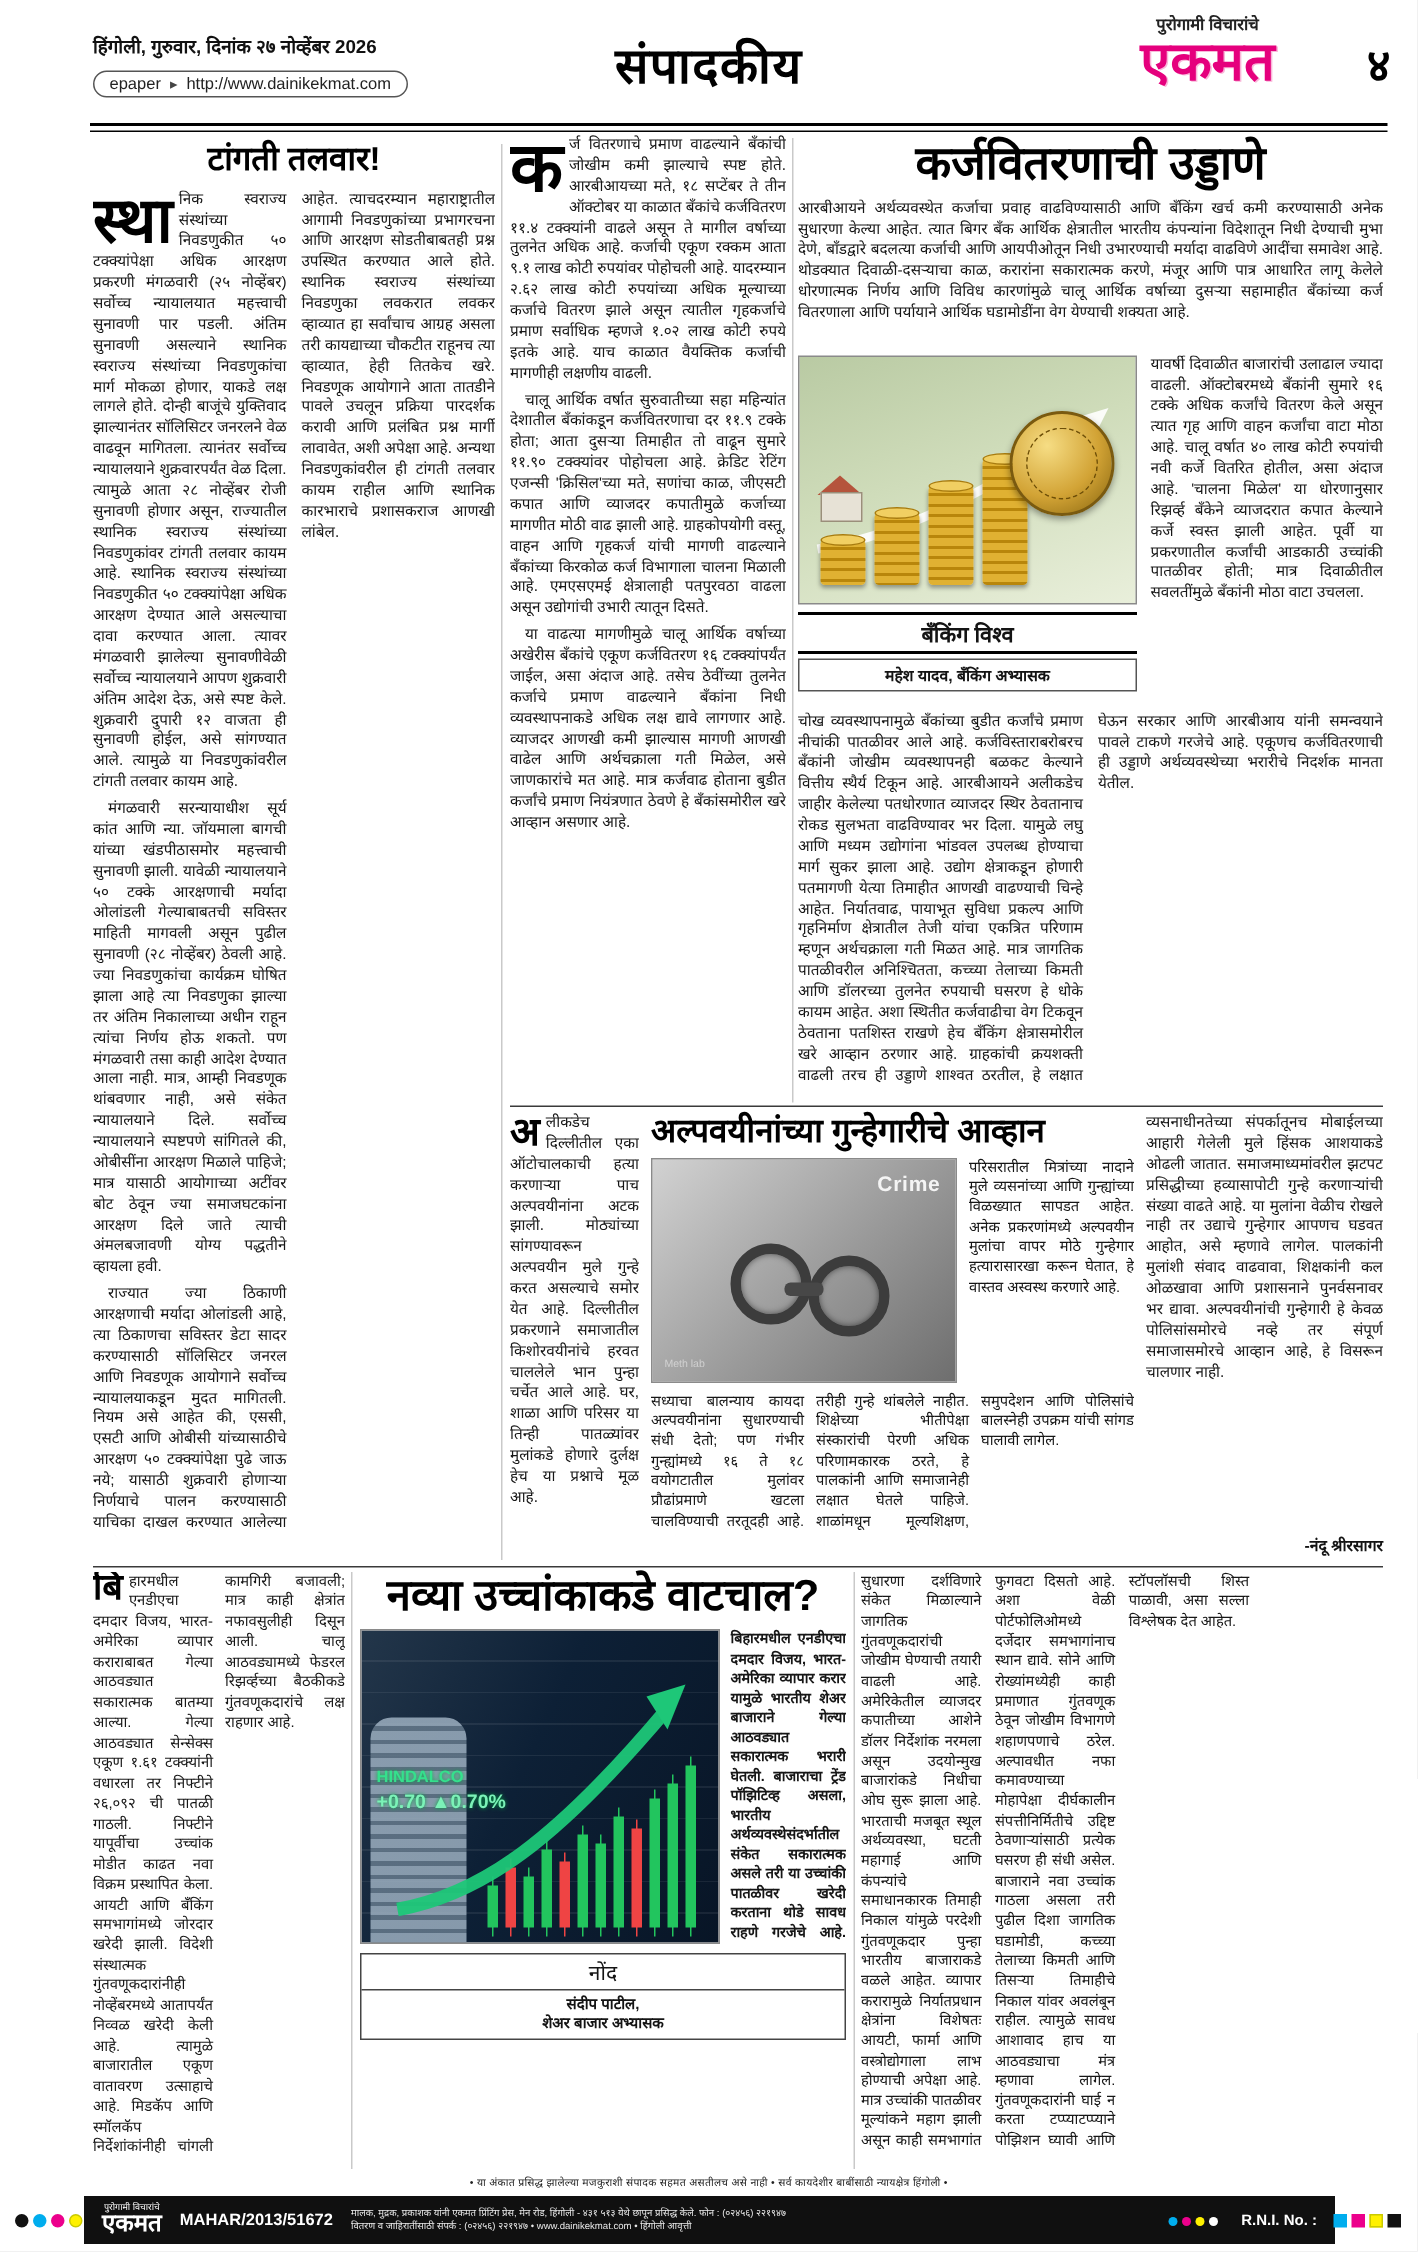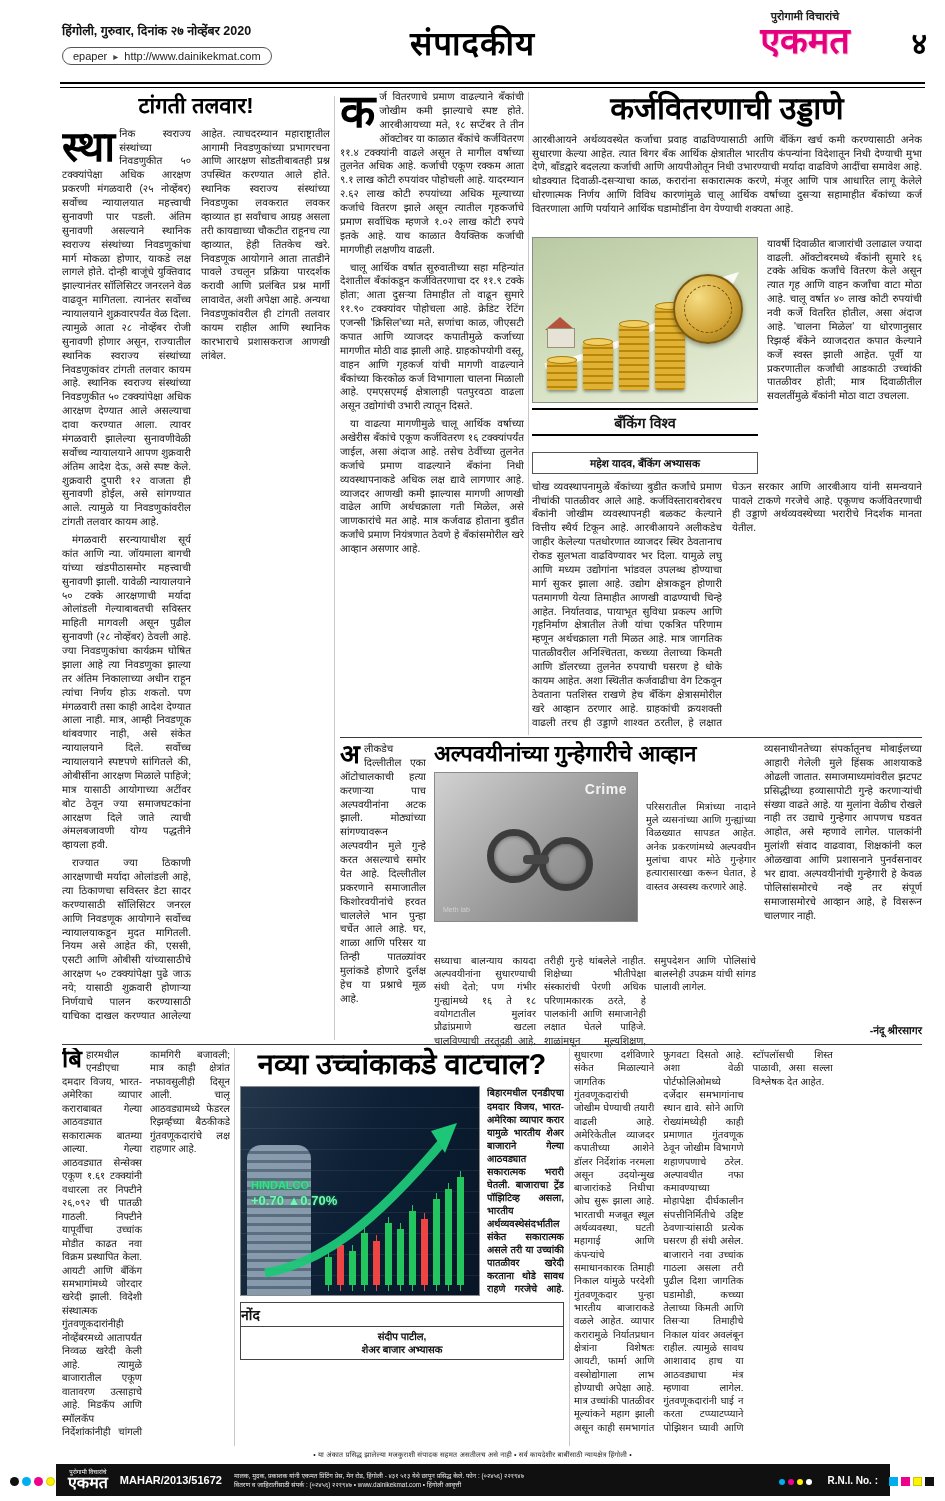--- a/index.html
+++ b/index.html
@@ -27,24 +27,24 @@
   .three-col{column-count:3;column-gap:8px;column-fill:auto;}
   .four-col{column-count:4;column-gap:9px;column-fill:auto;}
   .dropcap{float:left;font-weight:800;color:#000;padding-right:4px;line-height:.95;}
   .headline{font-weight:800;color:#000;text-align:center;line-height:1.12;margin:0;}
   .vrule{width:1px;background:#c9c9c9;}
   .hrule{height:1px;background:#3a3a3a;}
 
   
   .infobox-title{font-weight:800;font-size:14.5px;text-align:center;padding:2px 0;
         border-top:2.5px solid #000;border-bottom:2px solid #000;}
-  .infobox-author{border:1px solid #555;margin-top:16px;text-align:center;font-size:10.5px;
+  .infobox-author{border:1px solid #555;margin-top:3px;text-align:center;font-size:10.5px;
         padding:3px 2px;font-weight:700;}
   .notebox{border:1px solid #444;}
-  .notebox .nb-title{font-weight:700;font-size:14px;border-bottom:1.5px solid #444;padding:2px 0;}
+  .notebox .nb-title{font-weight:400;font-size:14px;text-align:center;border-bottom:1.5px solid #444;padding:2px 0;}
   .notebox .nb-author{text-align:center;font-size:10px;font-weight:700;padding:3px 2px;line-height:1.3;}
 
   
   .photo{position:relative;overflow:hidden;border:1px solid #8a8a8a;background:#ccc;}
   .photo-loan{background:linear-gradient(160deg,#b9caa3 0%,#cfdcba 45%,#e9efdb 100%);}
   .coin-stack{position:absolute;bottom:12px;width:30px;border-radius:3px;
         background:repeating-linear-gradient(#e0b132 0 5px,#b8860b 5px 7px);box-shadow:0 2px 3px rgba(0,0,0,.35);}
   .coin-top{position:absolute;top:-4px;left:0;width:30px;height:8px;border-radius:50%;
         background:#f1cf62;border:1px solid #a87c10;box-sizing:border-box;}
   .house-body{position:absolute;width:26px;height:18px;background:#e7e2d6;border:1px solid #9a8f7a;}
@@ -81,21 +81,21 @@
   .regmark{display:inline-block;width:9px;height:9px;margin-right:3px;}
   .round{border-radius:50%;}
   .signature{font-weight:800;font-size:10.5px;text-align:right;margin-top:3px;}
   .lead-bold{font-weight:700;}
 </style>
 </head>
 <body>
 
 <div class="page">
 
-  <div class="abs dateline" style="left:62px;top:22px;">हिंगोली, गुरुवार, दिनांक २७ नोव्हेंबर 2020</div>
+  <div class="abs dateline" style="left:62px;top:22px;">हिंगोली, गुरुवार, दिनांक २७ नोव्हेंबर 2026</div>
 
   <div class="abs" style="left:62px;top:46px;">
     <span class="epaper-pill">
       <span>epaper</span>
       <span class="epaper-arrow">▸</span>
       <span>http://www.dainikekmat.com</span>
     </span>
   </div>
 
   <div class="abs section-title" style="left:0;right:0;top:20px;">संपादकीय</div>
@@ -179,21 +179,21 @@
     <div style="width:322px;flex:none;">
       <h2 class="headline" style="font-size:22px;text-align:left;">अल्पवयीनांच्या गुन्हेगारीचे आव्हान</h2>
       <div style="display:flex;gap:8px;margin-top:5px;">
         <div class="photo photo-crime" style="width:202px;height:148px;flex:none;">
           <div class="crime-label" style="right:10px;top:8px;">Crime</div>
           <div class="crime-sub" style="left:8px;bottom:8px;">Meth lab</div>
           <div class="cuff" style="left:52px;top:56px;"></div>
           <div class="cuff" style="left:104px;top:64px;"></div>
           <div class="cuff-link" style="left:88px;top:82px;"></div>
         </div>
-        <div class="body-text" style="flex:1;height:148px;font-size:9.8px;margin-top:28px;">परिसरातील मित्रांच्या नादाने मुले व्यसनांच्या आणि गुन्ह्यांच्या विळख्यात सापडत आहेत. अनेक प्रकरणांमध्ये अल्पवयीन मुलांचा वापर मोठे गुन्हेगार हत्यारासारखा करून घेतात, हे वास्तव अस्वस्थ करणारे आहे.</div>
+        <div class="body-text" style="flex:1;height:148px;font-size:9.8px;">परिसरातील मित्रांच्या नादाने मुले व्यसनांच्या आणि गुन्ह्यांच्या विळख्यात सापडत आहेत. अनेक प्रकरणांमध्ये अल्पवयीन मुलांचा वापर मोठे गुन्हेगार हत्यारासारखा करून घेतात, हे वास्तव अस्वस्थ करणारे आहे.</div>
       </div>
       <div class="body-text three-col" style="height:104px;margin-top:6px;font-size:9.8px;">सध्याचा बालन्याय कायदा अल्पवयीनांना सुधारण्याची संधी देतो; पण गंभीर गुन्ह्यांमध्ये १६ ते १८ वयोगटातील मुलांवर प्रौढांप्रमाणे खटला चालविण्याची तरतूदही आहे. तरीही गुन्हे थांबलेले नाहीत. शिक्षेच्या भीतीपेक्षा संस्कारांची पेरणी अधिक परिणामकारक ठरते, हे पालकांनी आणि समाजानेही लक्षात घेतले पाहिजे. शाळांमधून मूल्यशिक्षण, समुपदेशन आणि पोलिसांचे बालस्नेही उपक्रम यांची सांगड घालावी लागेल.</div>
     </div>
     <div style="flex:1;display:flex;flex-direction:column;">
       <div class="body-text" style="height:278px;">व्यसनाधीनतेच्या संपर्कातूनच मोबाईलच्या आहारी गेलेली मुले हिंसक आशयाकडे ओढली जातात. समाजमाध्यमांवरील झटपट प्रसिद्धीच्या हव्यासापोटी गुन्हे करणाऱ्यांची संख्या वाढते आहे. या मुलांना वेळीच रोखले नाही तर उद्याचे गुन्हेगार आपणच घडवत आहोत, असे म्हणावे लागेल. पालकांनी मुलांशी संवाद वाढवावा, शिक्षकांनी कल ओळखावा आणि प्रशासनाने पुनर्वसनावर भर द्यावा. अल्पवयीनांची गुन्हेगारी हे केवळ पोलिसांसमोरचे नव्हे तर संपूर्ण समाजासमोरचे आव्हान आहे, हे विसरून चालणार नाही.</div>
       <div class="signature">-नंदू श्रीरसागर</div>
     </div>
   </div>
 
   <div class="abs hrule" style="left:62px;top:1044px;width:860px;"></div>

